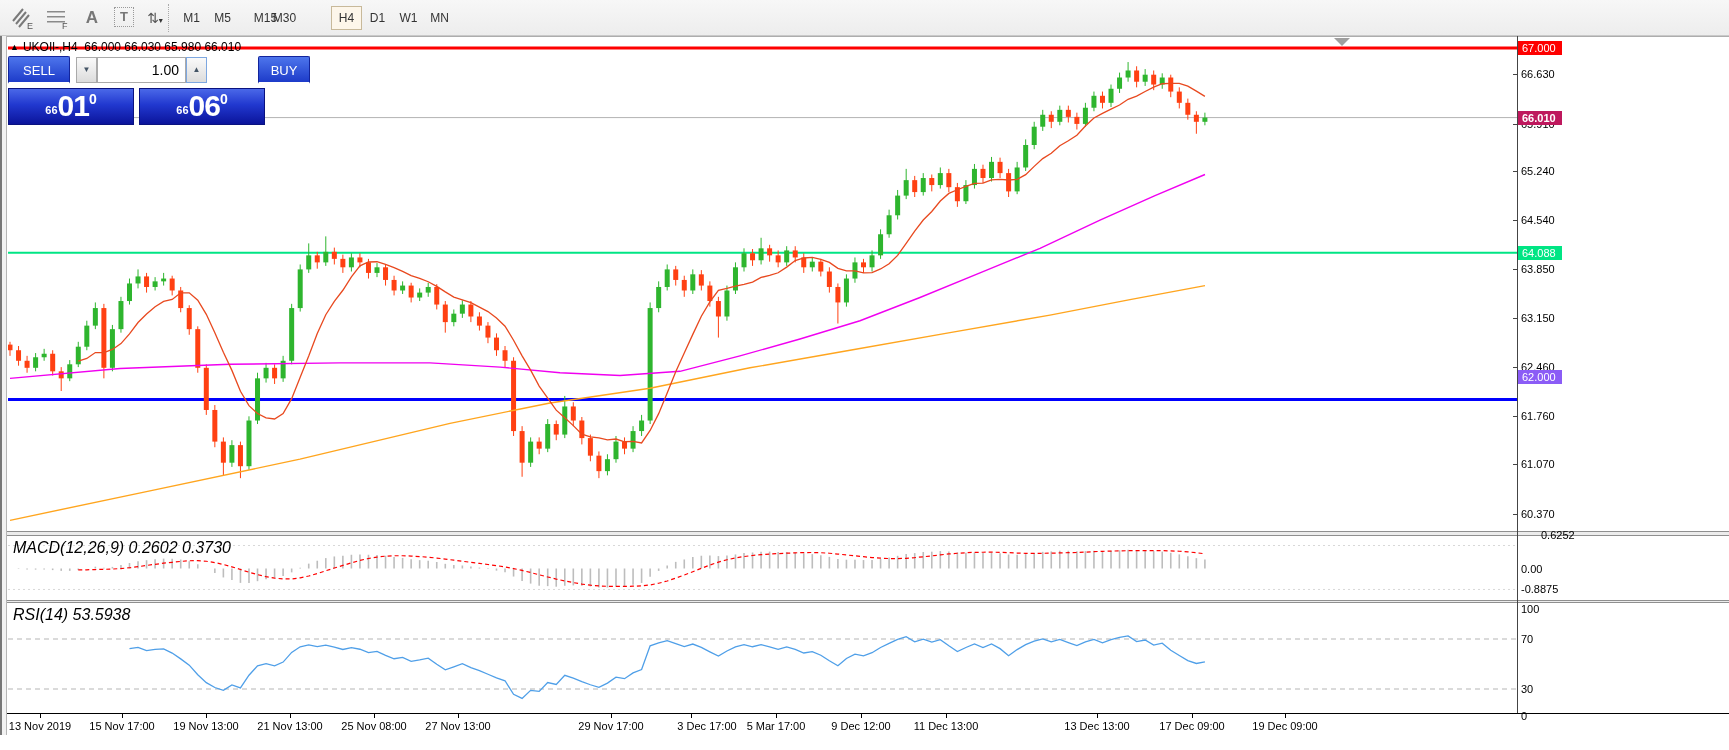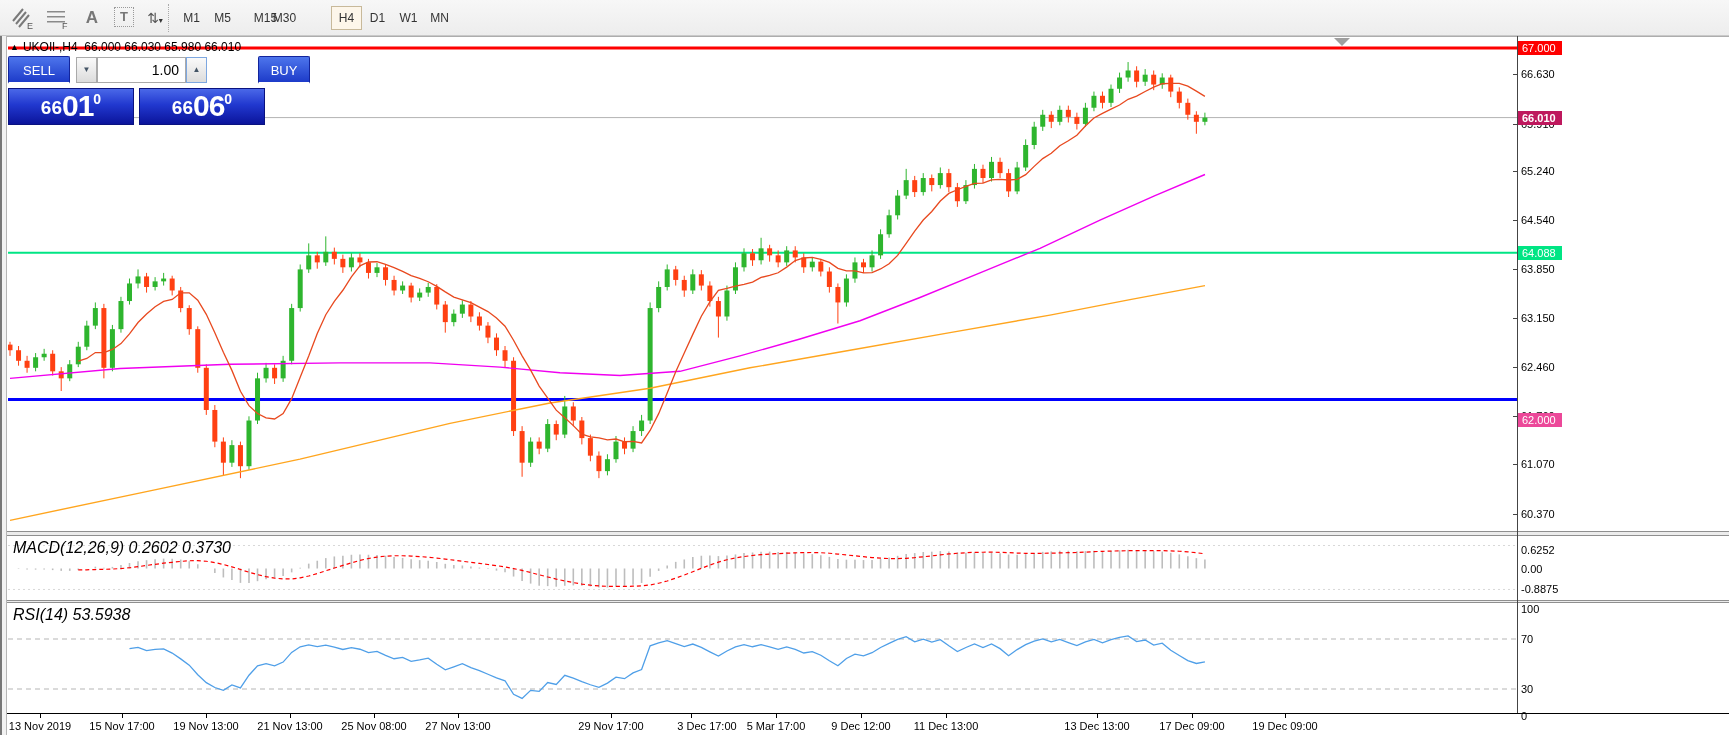--- a/index.html
+++ b/index.html
@@ -64,21 +64,21 @@
   .vol-down { left:68px; }
   .vol-up { left:178px; border-color:#7da7e0; }
   .vol-input { position:absolute; left:89px; top:1px; width:89px; height:26px;
     background:#fff; border:1px solid #aaa; font-size:14px; color:#000;
     text-align:right; padding-right:6px; line-height:24px; }
   .price-big { position:absolute; top:32px; height:37px; width:126px; color:#fff;
     background:linear-gradient(#4a68e8 0%, #2138cf 45%, #0b149b 100%);
     border:1px solid #0a1280; cursor:pointer; text-align:center; }
   .price-big.sell { left:0; }
   .price-big.buy { left:131px; }
-  .pb-small { font-size:19px; font-weight:600; vertical-align:2px; }
+  .pb-small { font-size:11px; font-weight:600; vertical-align:2px; }
   .pb-main { font-size:30px; font-weight:600; letter-spacing:-1px; }
   .pb-sup { font-size:14px; font-weight:600; vertical-align:12px; }
 
   
   .annotation { position:absolute; left:1332px; top:284px; font-size:42px; font-weight:700;
     white-space:nowrap; }
   .shift-tri { position:absolute; left:1334px; top:38px; width:0; height:0;
     border-left:8px solid transparent; border-right:8px solid transparent;
     border-top:8px solid #9f9f9f; }
   .ind-label { position:absolute; left:13px; font-size:16px; color:#000; white-space:nowrap;font-style:italic; }
@@ -667,22 +667,22 @@
       <div class="ptick" style="top: 360.605px;">62.460</div>
       <div class="ptick-mark" style="top: 415.807px;"></div>
       <div class="ptick" style="top: 409.807px;">61.760</div>
       <div class="ptick-mark" style="top: 464.306px;"></div>
       <div class="ptick" style="top: 458.306px;">61.070</div>
       <div class="ptick-mark" style="top: 513.508px;"></div>
       <div class="ptick" style="top: 507.508px;">60.370</div>
       <div class="badge" style="top: 40.9931px; background: rgb(254, 0, 0); color: rgb(255, 255, 255);">67.000</div>
       <div class="badge" style="top: 110.579px; background: #be185d; color: rgb(255, 255, 255); font-weight: bold;">66.010</div>
       <div class="badge" style="top: 245.674px; background: rgb(0, 229, 132); color: rgb(255, 255, 255);">64.088</div>
-      <div class="badge" style="top: 413px; background: #ec4899; color: rgb(255, 255, 255);">62.000</div>
-      <div class="ind-tick" style="top: 544px;">0.6252</div>
+      <div class="badge" style="top: 370px; background: #8b5cf6; color: rgb(255, 255, 255);">62.000</div>
+      <div class="ind-tick" style="top: 529px; margin-left: 20px;">0.6252</div>
       <div class="ind-tick" style="top: 562.5px;">0.00</div>
       <div class="ind-tick" style="top: 583.472px;">-0.8875</div>
       <div class="ind-tick" style="top: 603px;">100</div>
       <div class="ind-tick" style="top: 633px;">70</div>
       <div class="ind-tick" style="top: 683px;">30</div>
       <div class="ind-tick" style="top: 710px;">0</div>
     </div>
 </div>
 
 </body></html>

